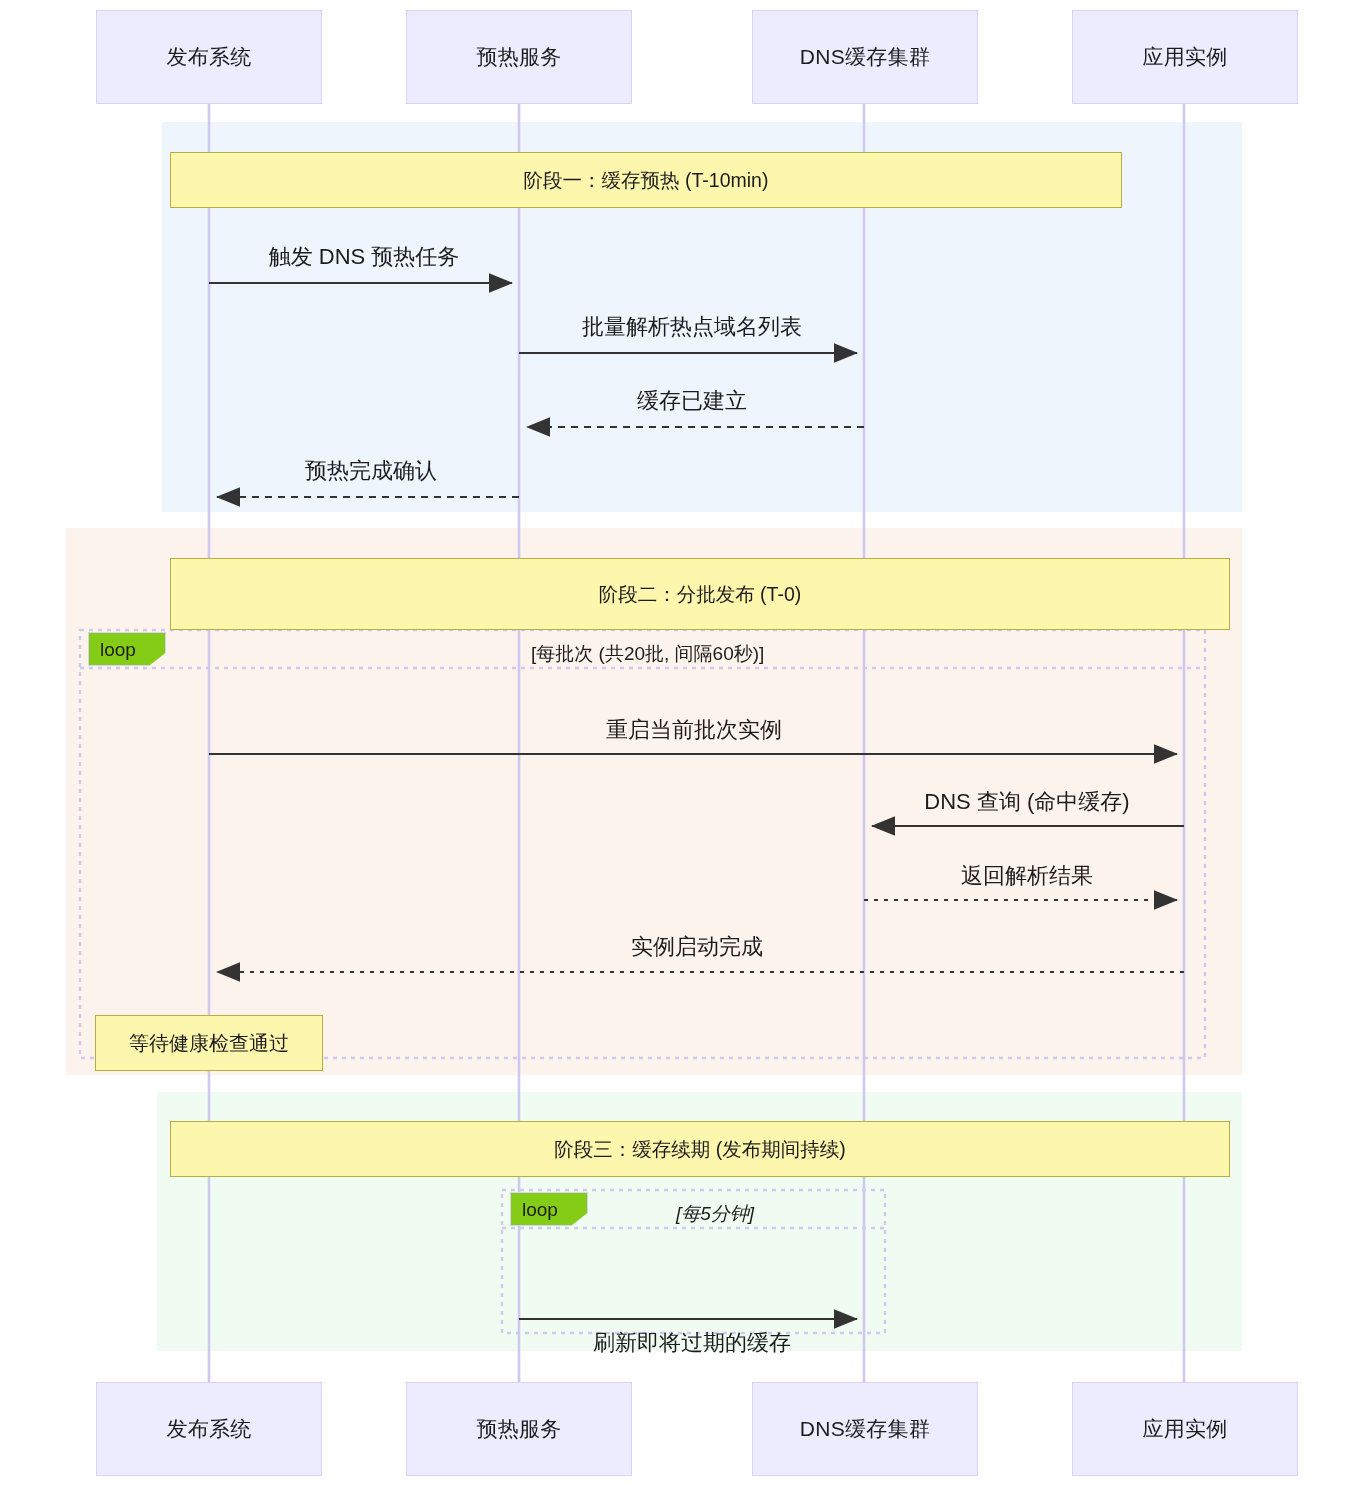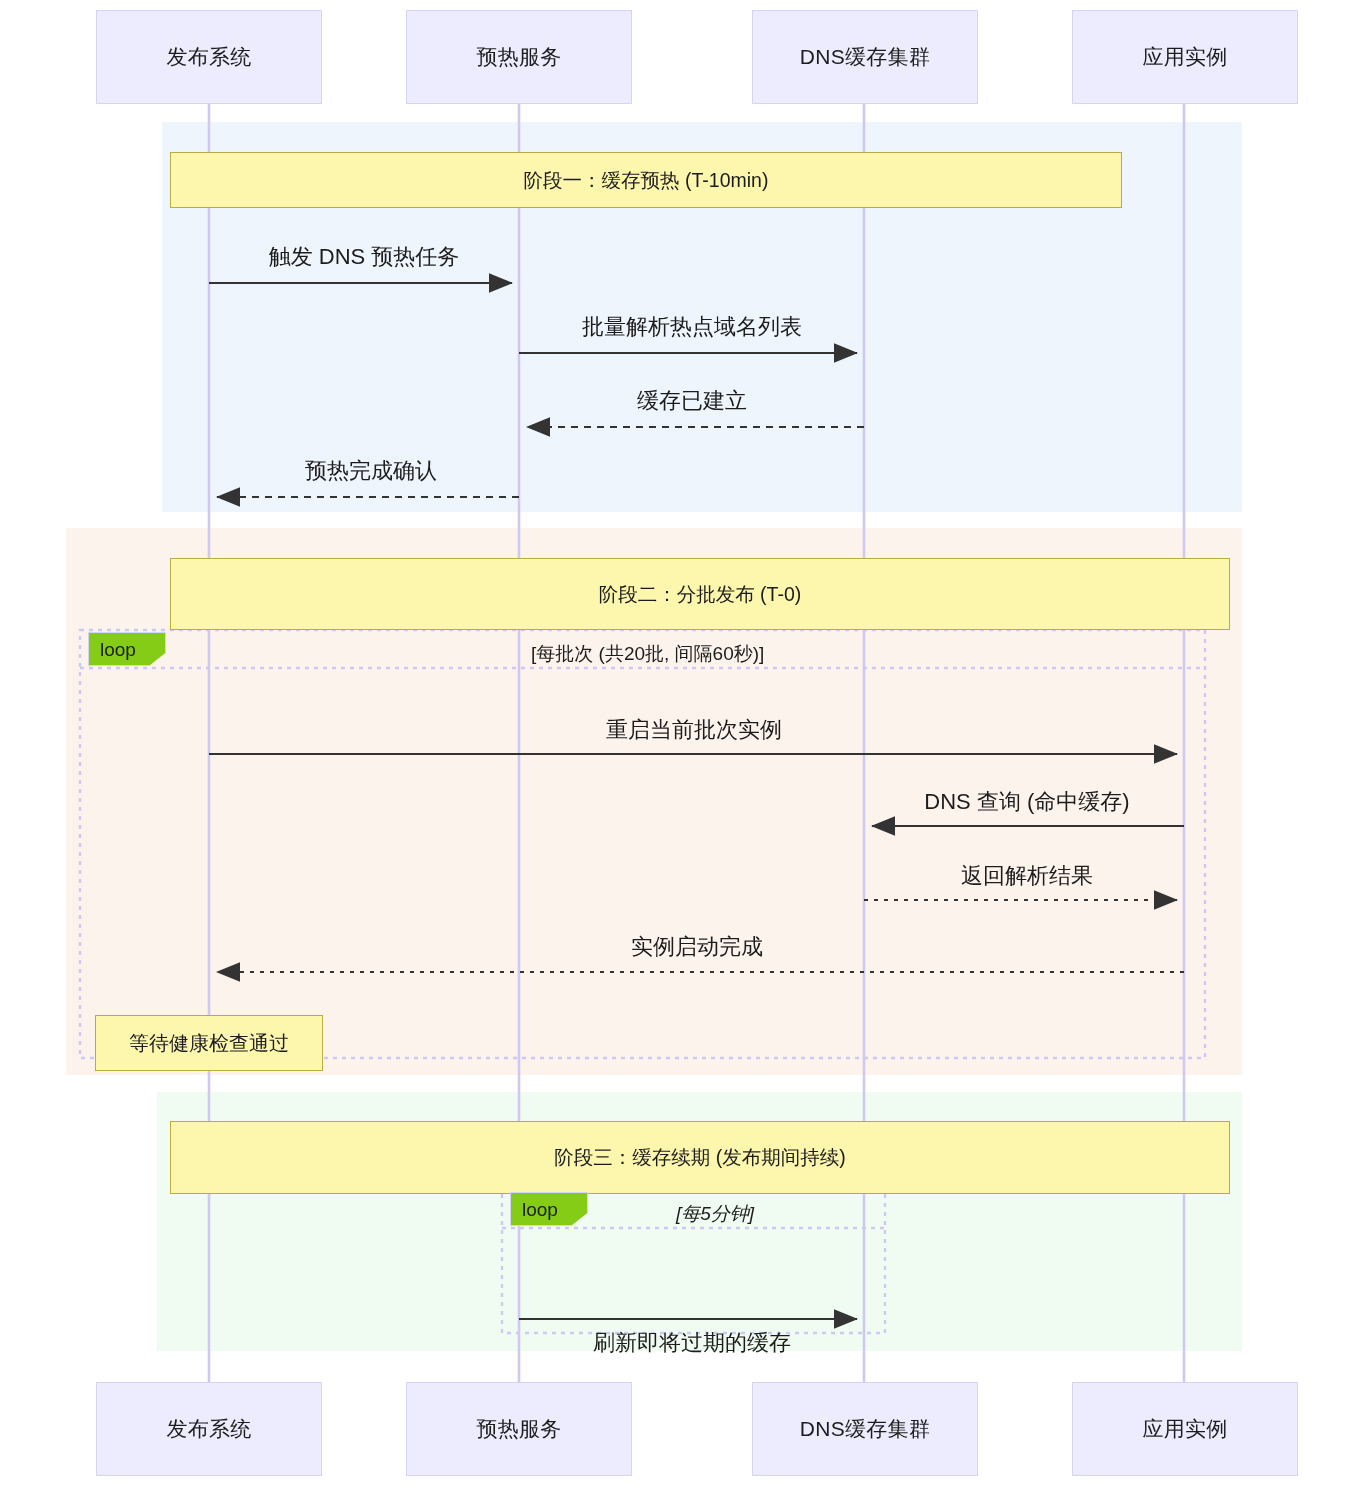--- a/index.html
+++ b/index.html
@@ -185,21 +185,21 @@
 
   <div class="msg-label" style="left:694px; top:715px;">重启当前批次实例</div>
   <div class="msg-label" style="left:1027px; top:787px;">DNS 查询 (命中缓存)</div>
   <div class="msg-label" style="left:1027px; top:861px;">返回解析结果</div>
   <div class="msg-label" style="left:697px; top:932px;">实例启动完成</div>
 
   <div class="note-box" style="left:95px; top:989px; width:228px; height:56px;margin-top:26px;">
     <span class="note-text">等待健康检查通过</span>
   </div>
 
-  <div class="phase-bar" style="left:170px; top:1121px; width:1060px; height:73px;">
+  <div class="phase-bar" style="left:170px; top:1121px; width:1060px; height:56px;">
     <span class="phase-bar-label">阶段三：缓存续期 (发布期间持续)</span>
   </div>
 
   <div class="loop-tag" style="left:510px; top:1192px; width:78px;">
     <span class="loop-tag-label">loop</span>
   </div>
   <div class="loop-cond" style="left:676px; top:1201px;font-style:italic;">[每5分钟]</div>
 
   <div class="msg-label" style="left:692px; top:1328px;">刷新即将过期的缓存</div>
 

